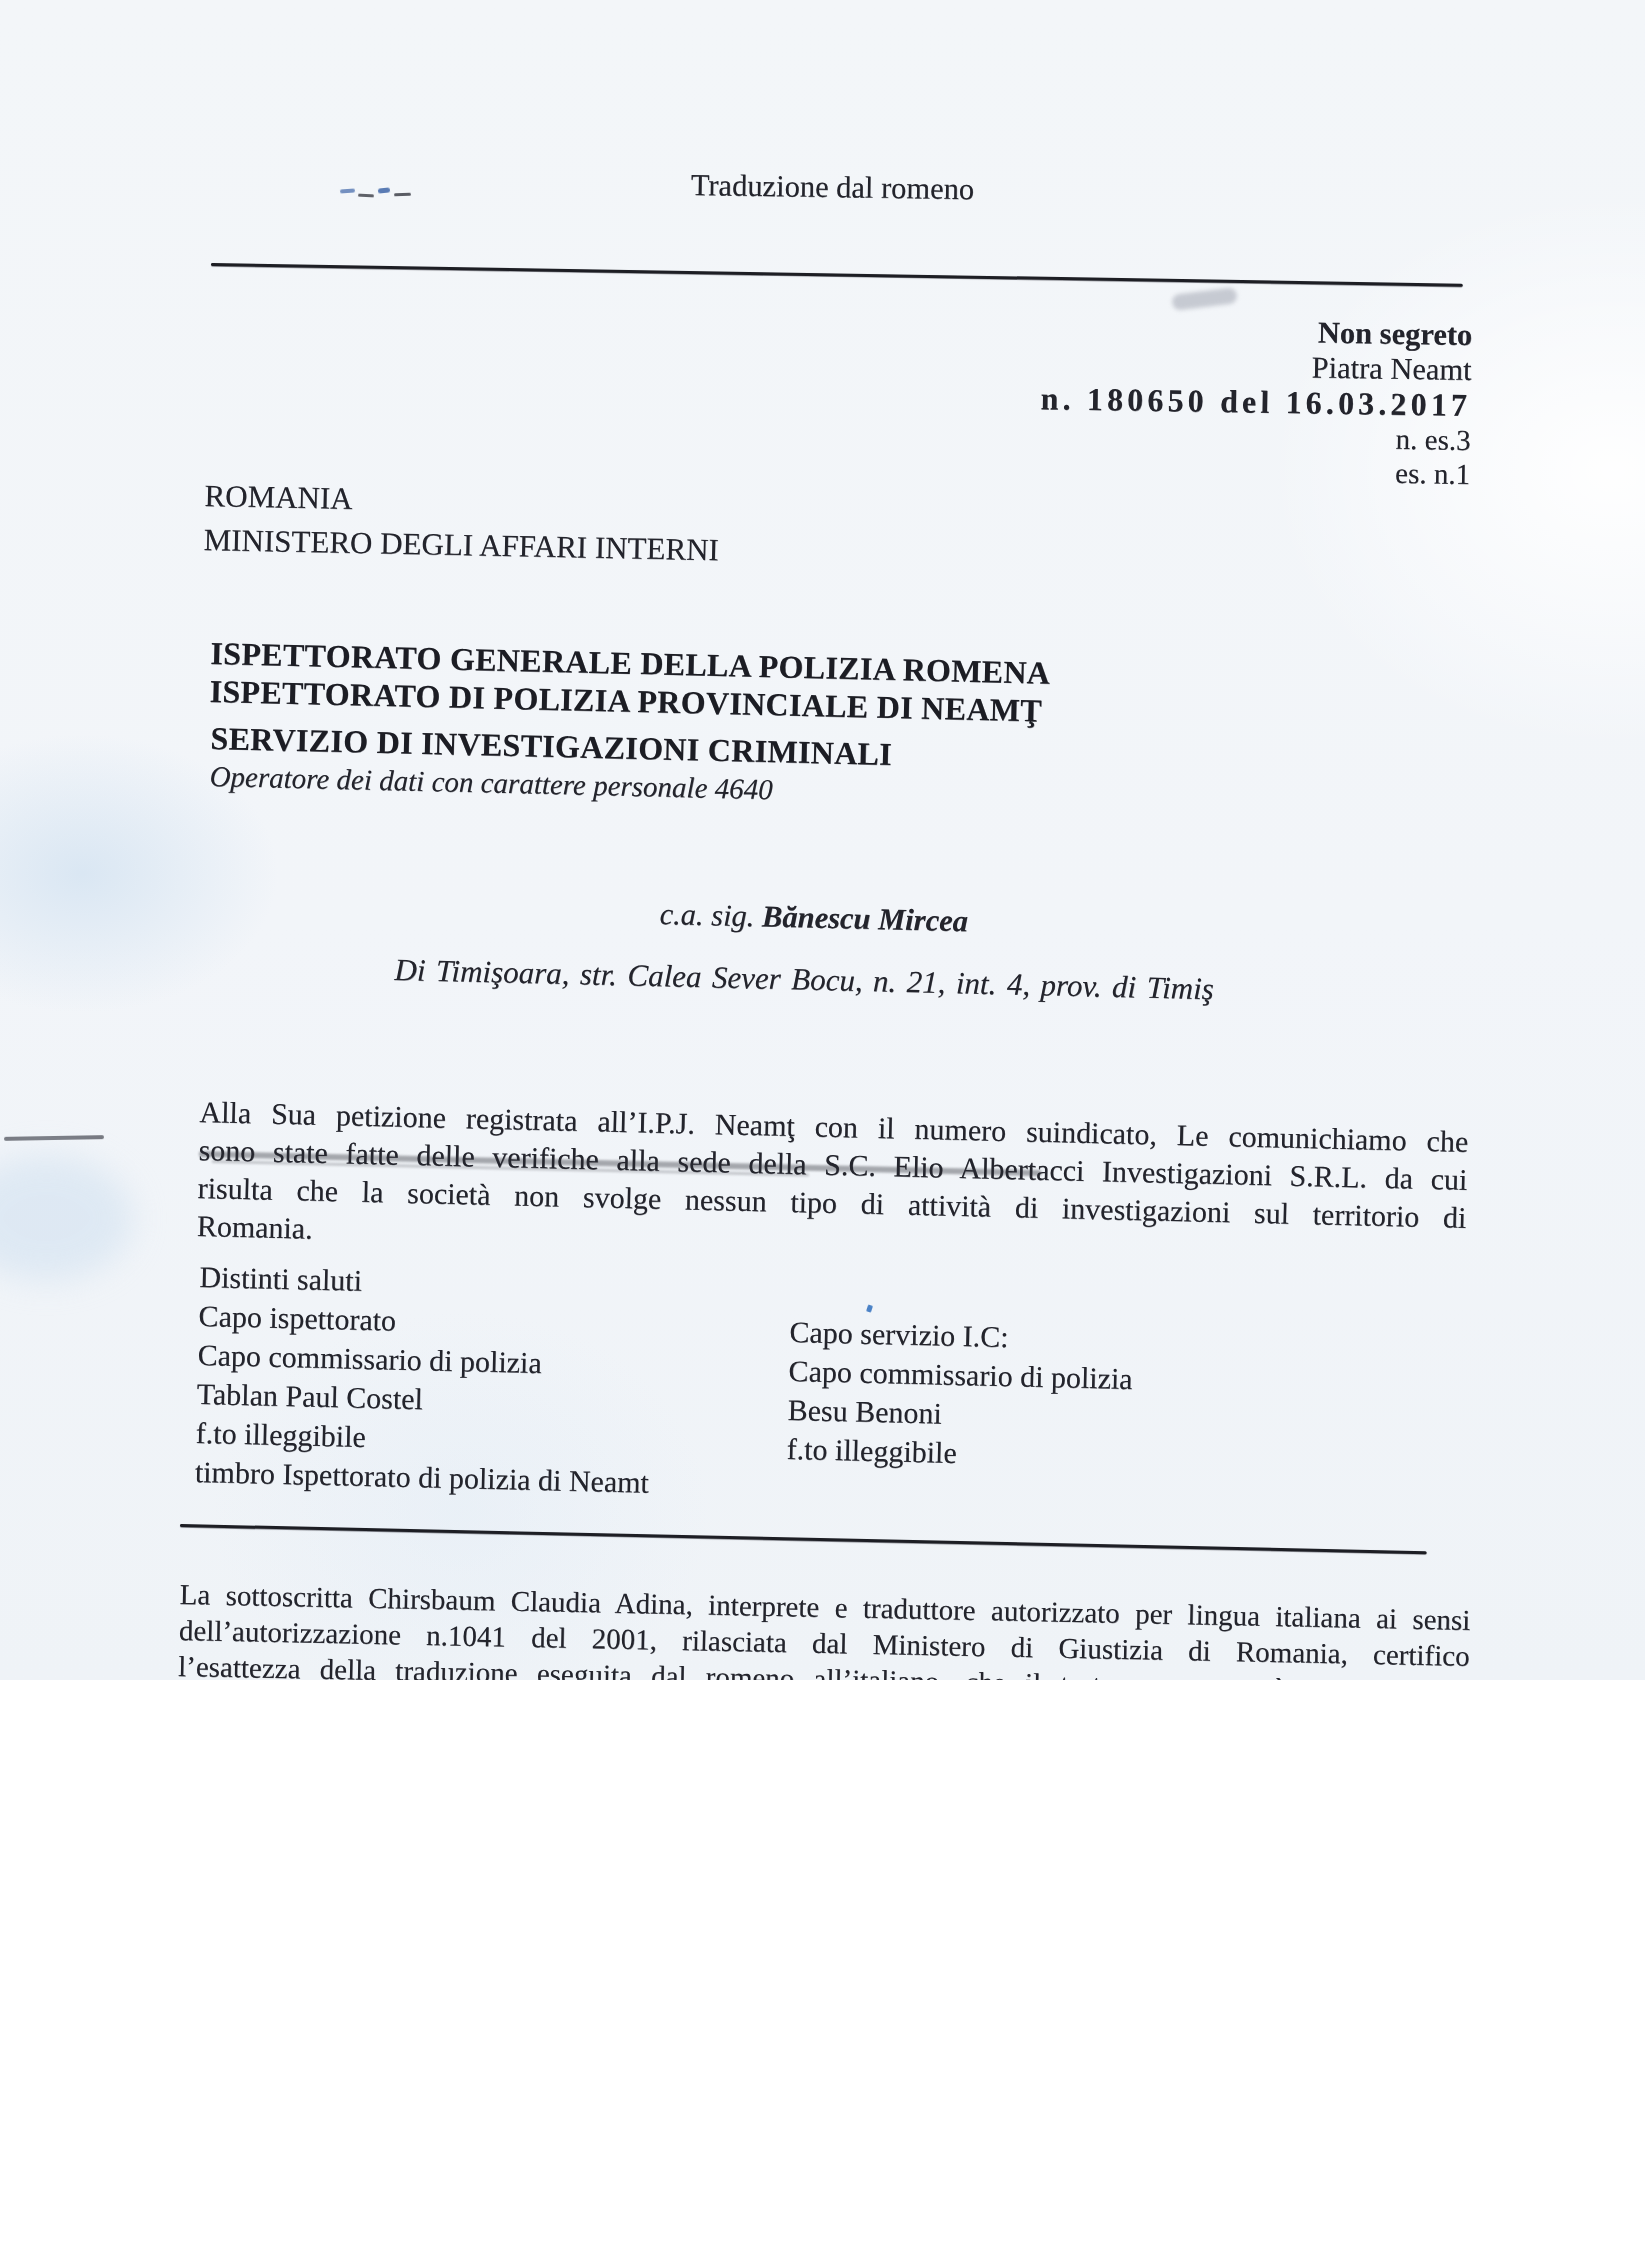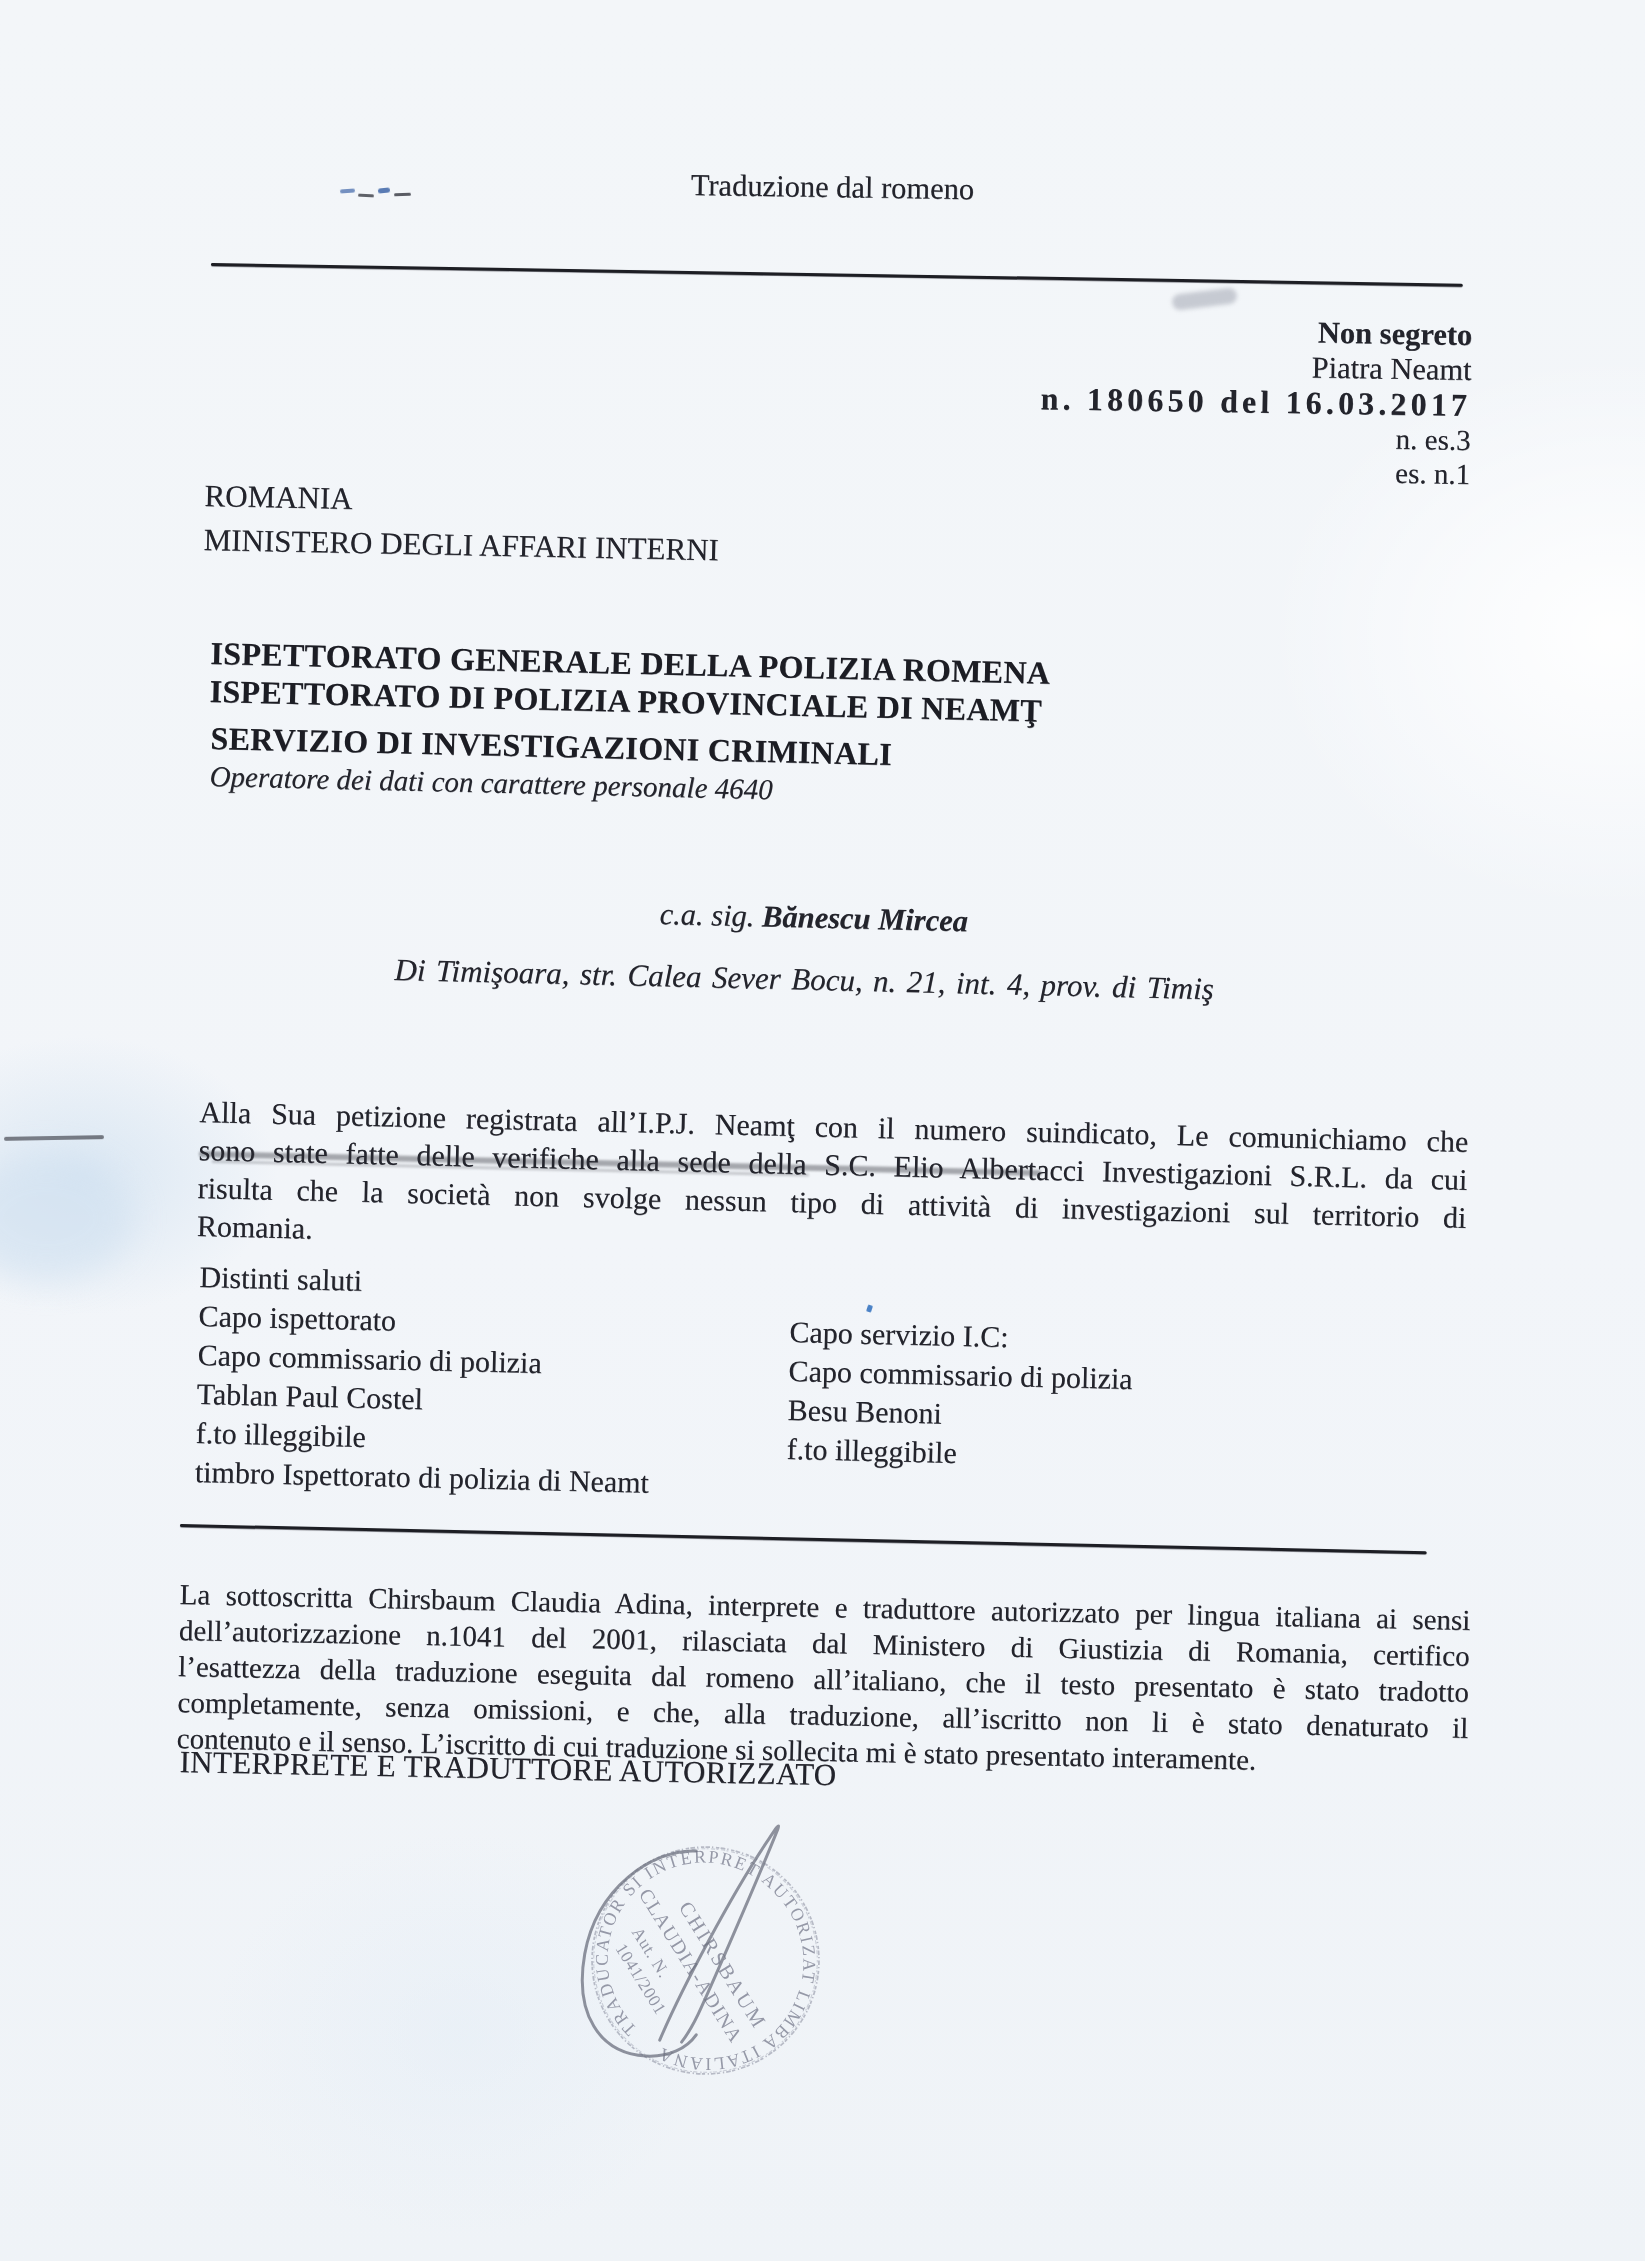--- a/index.html
+++ b/index.html
@@ -1,18 +1,18 @@
 <!DOCTYPE html>
 <html style="font-size:10.6px"><head>
 <meta charset="utf-8">
 <style>
   html,body{margin:0;padding:0;}
   .page{
     position:relative;
-    width:1646px;height:2261px;
+    width:1646px;height:1680px;
     overflow:hidden;
     font-family:"Liberation Serif","DejaVu Serif",serif;
     color:#23242c;
     background:
       radial-gradient(279px 199px at 5% 52%, rgba(198,219,238,.55), rgba(198,219,238,0) 70%),
       radial-gradient(345px 279px at 28% 90%, rgba(226,236,246,.45), rgba(226,236,246,0) 72%),
       radial-gradient(464px 372px at 98% 28%, rgba(255,255,255,.95), rgba(255,255,255,0) 75%),
       linear-gradient(180deg,#f3f6f9 0%,#f2f5f9 55%,#eff3f7 100%);
   }
   .abs{position:absolute;}

